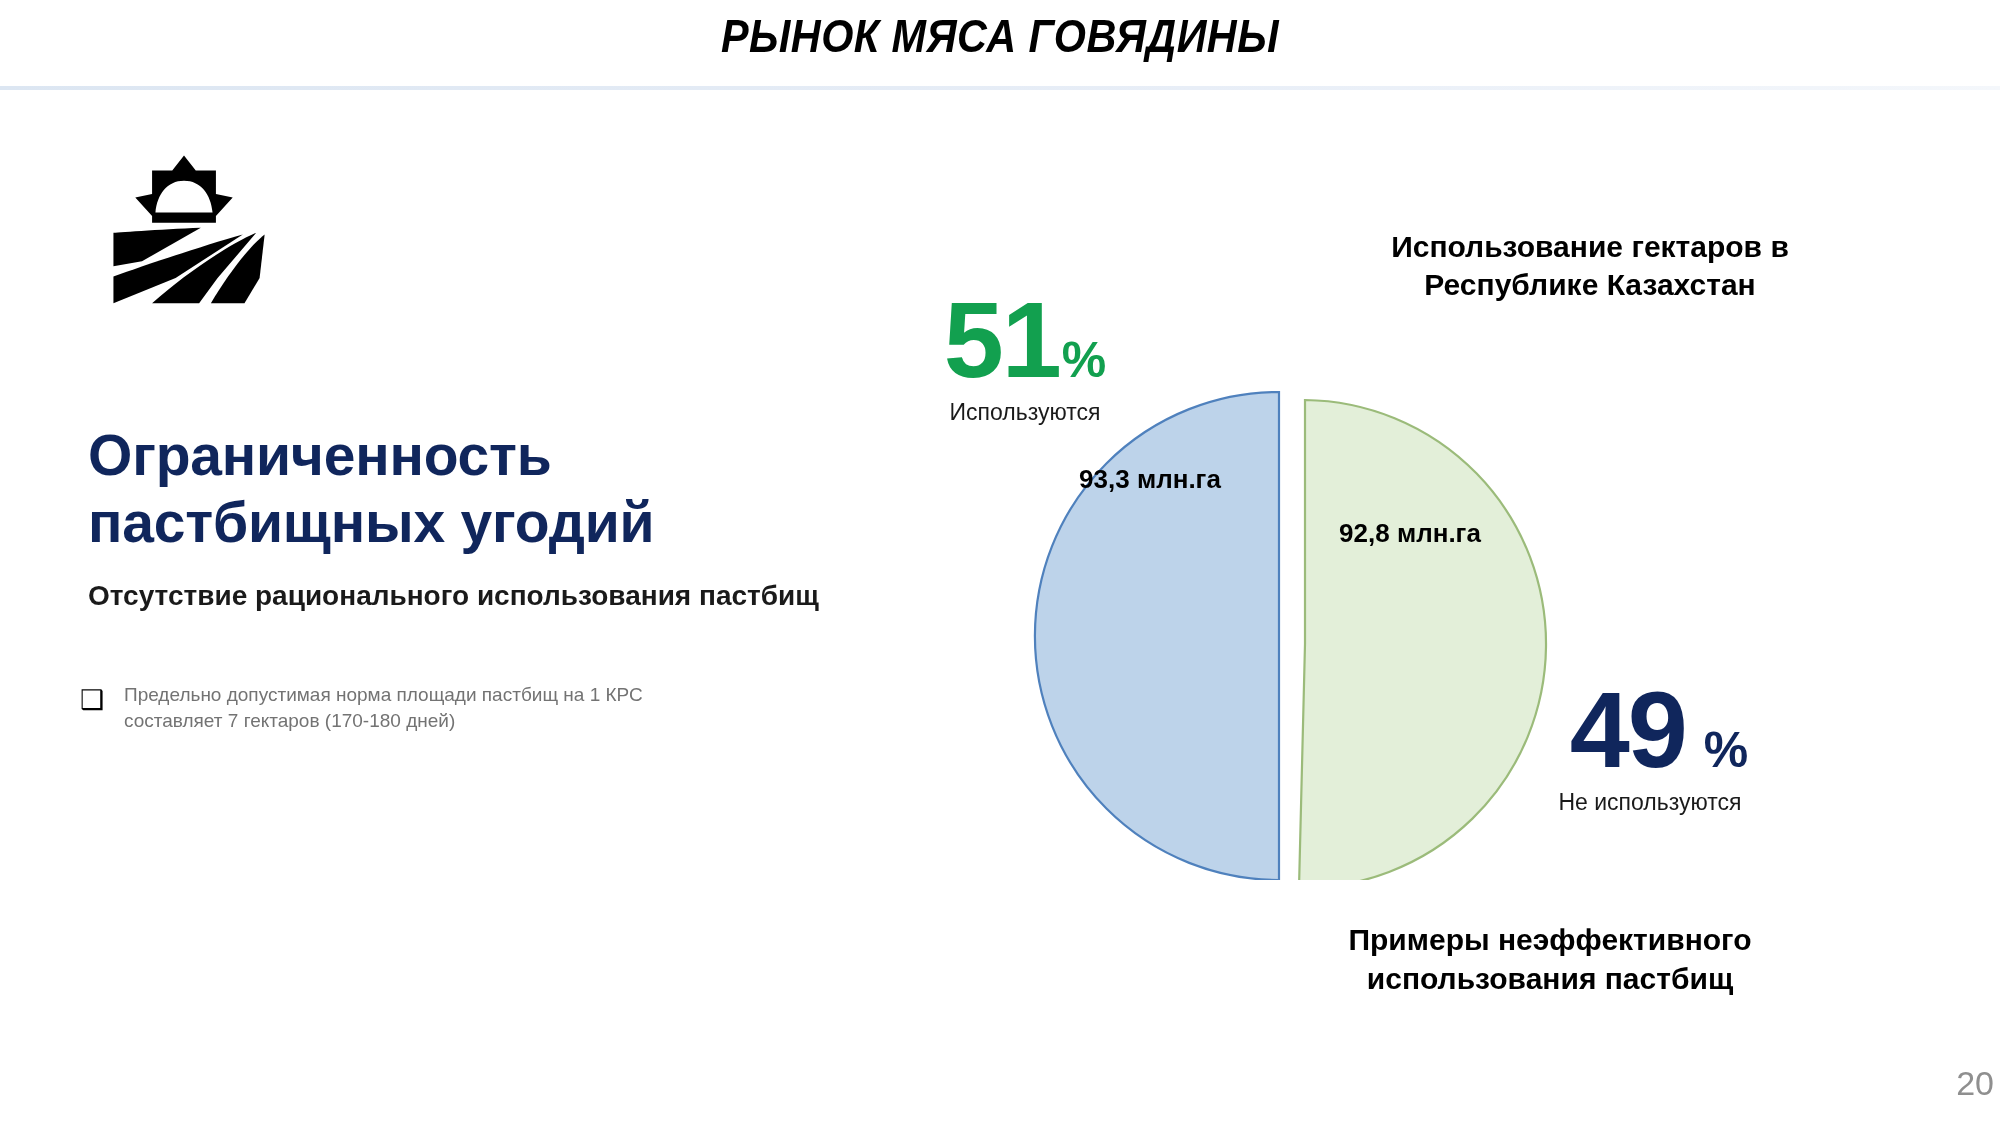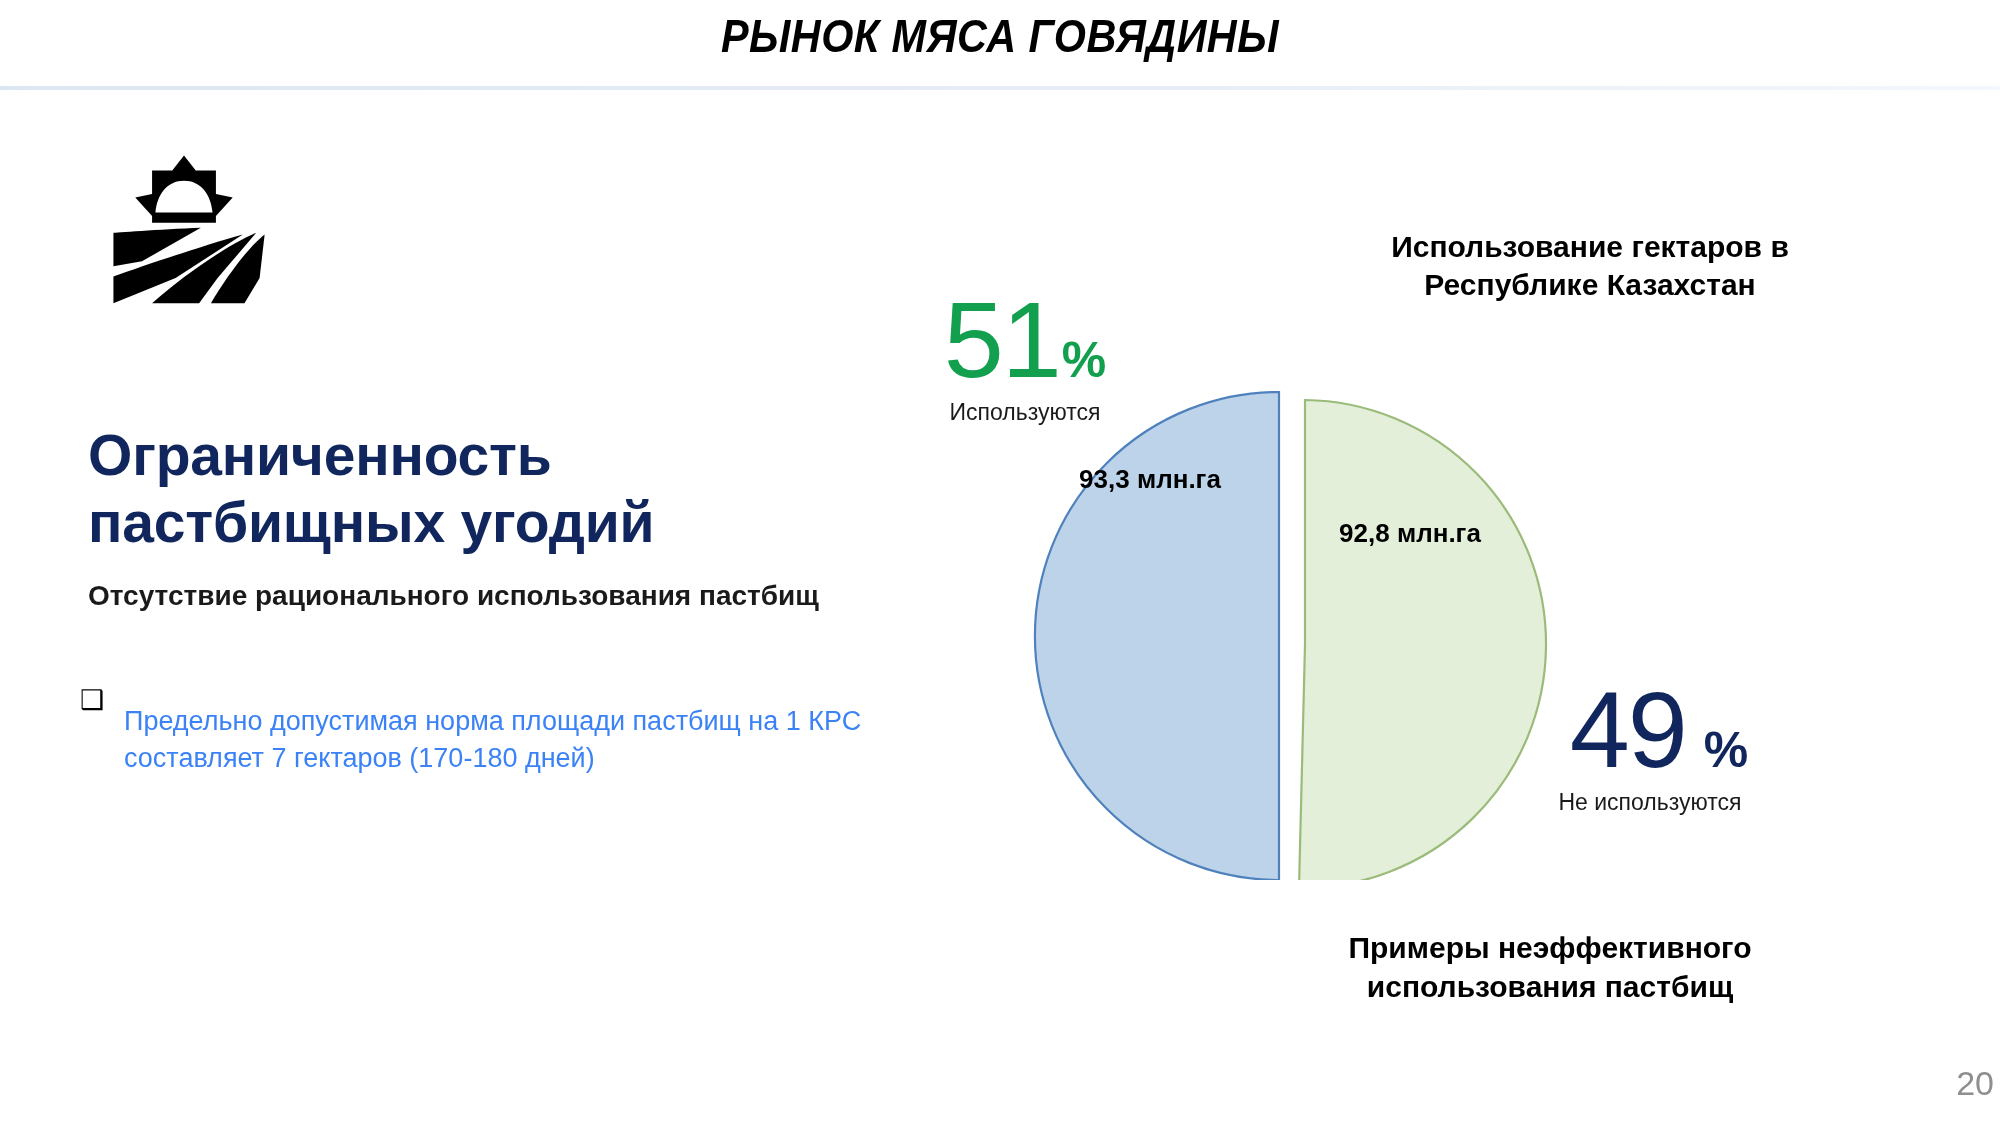--- a/index.html
+++ b/index.html
@@ -97,26 +97,25 @@
   }
   .bullet-glyph {
     flex: 0 0 auto;
     width: 44px;
     font-size: 27px;
     line-height: 1.38;
     color: #000;
   }
   .bullet-text {
     flex: 1 1 auto;
-    font-size: 27px;
+    font-size: 19px;
     line-height: 1.38;
-    color: #3b82f6;
+    color: #737373;
     text-align: justify;
     text-justify: inter-word;
-    margin-top: 21px;
   }
   .bullet-text .l2 { display: block; text-align: left; }
 
   
   .chart-heading {
     position: absolute;
     left: 1280px;
     top: 228px;
     width: 620px;
     text-align: center;
@@ -128,21 +127,20 @@
   .chart-footer {
     position: absolute;
     left: 1230px;
     top: 920px;
     width: 640px;
     text-align: center;
     font-size: 30px;
     font-weight: bold;
     line-height: 1.3;
     color: #000;
-    margin-top: 8px;
   }
 
   .pie-wrap {
     position: absolute;
     left: 1010px;
     top: 360px;
     width: 560px;
     height: 520px;
   }
   .pie-wrap svg { display: block; width: 100%; height: 100%; }
@@ -153,21 +151,21 @@
     fill: #000000;
   }
 
   
   .stat {
     position: absolute;
     white-space: nowrap;
   }
   .stat .num {
     font-size: 108px;
-    font-weight: normal;
+    font-weight: bold;
     line-height: 0.92;
     letter-spacing: -2px;
   }
   .stat .pct {
     font-size: 50px;
     font-weight: bold;
     line-height: 1;
     margin-left: 2px;
   }
   .stat .cap {

